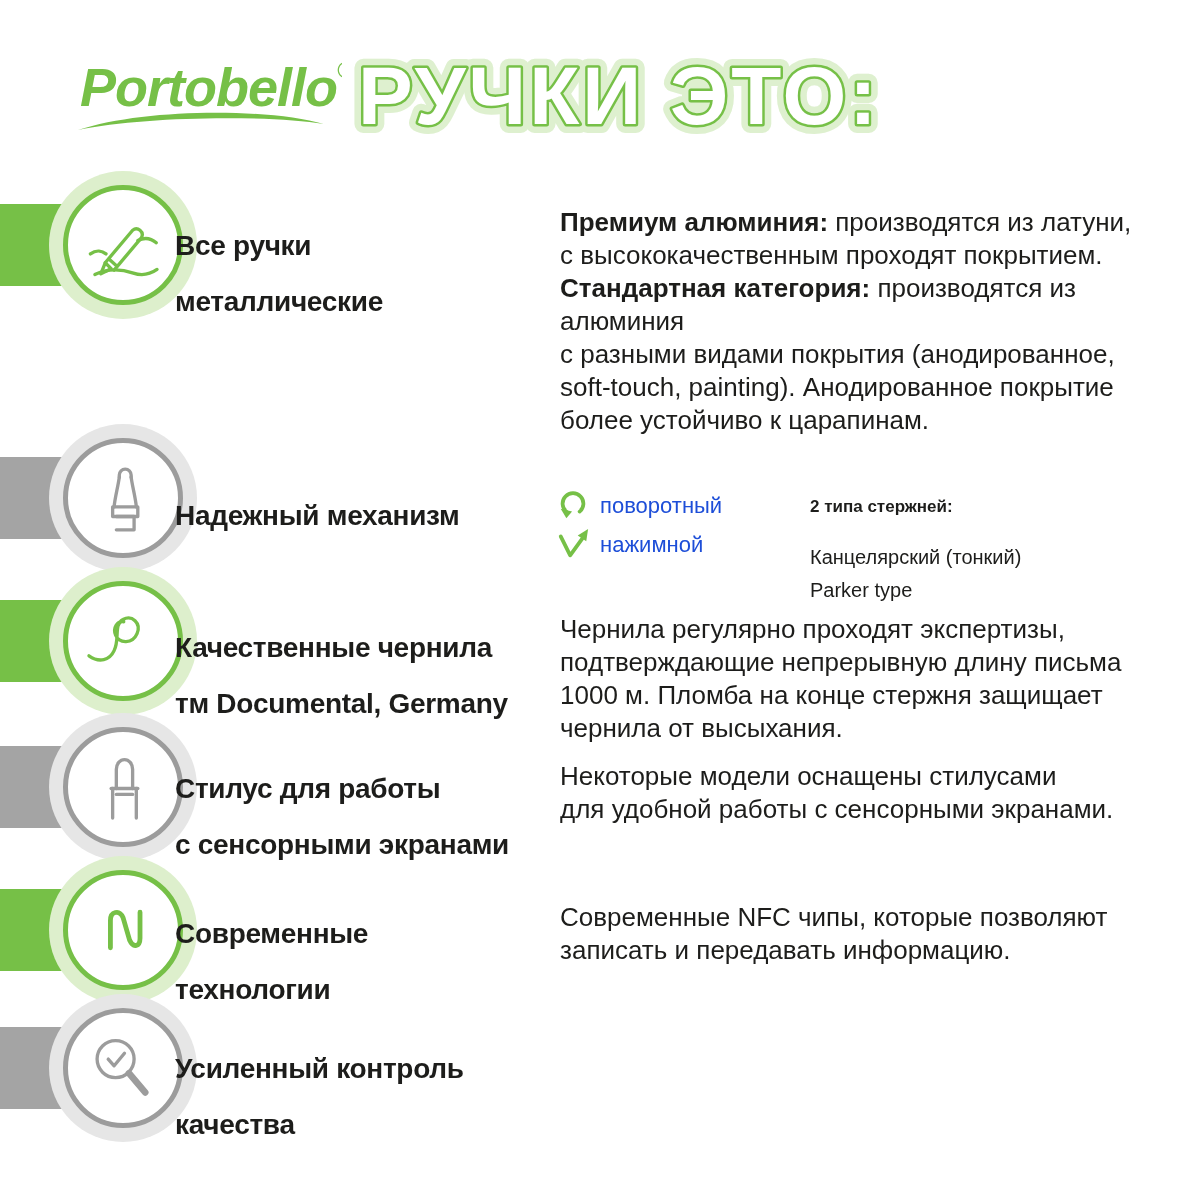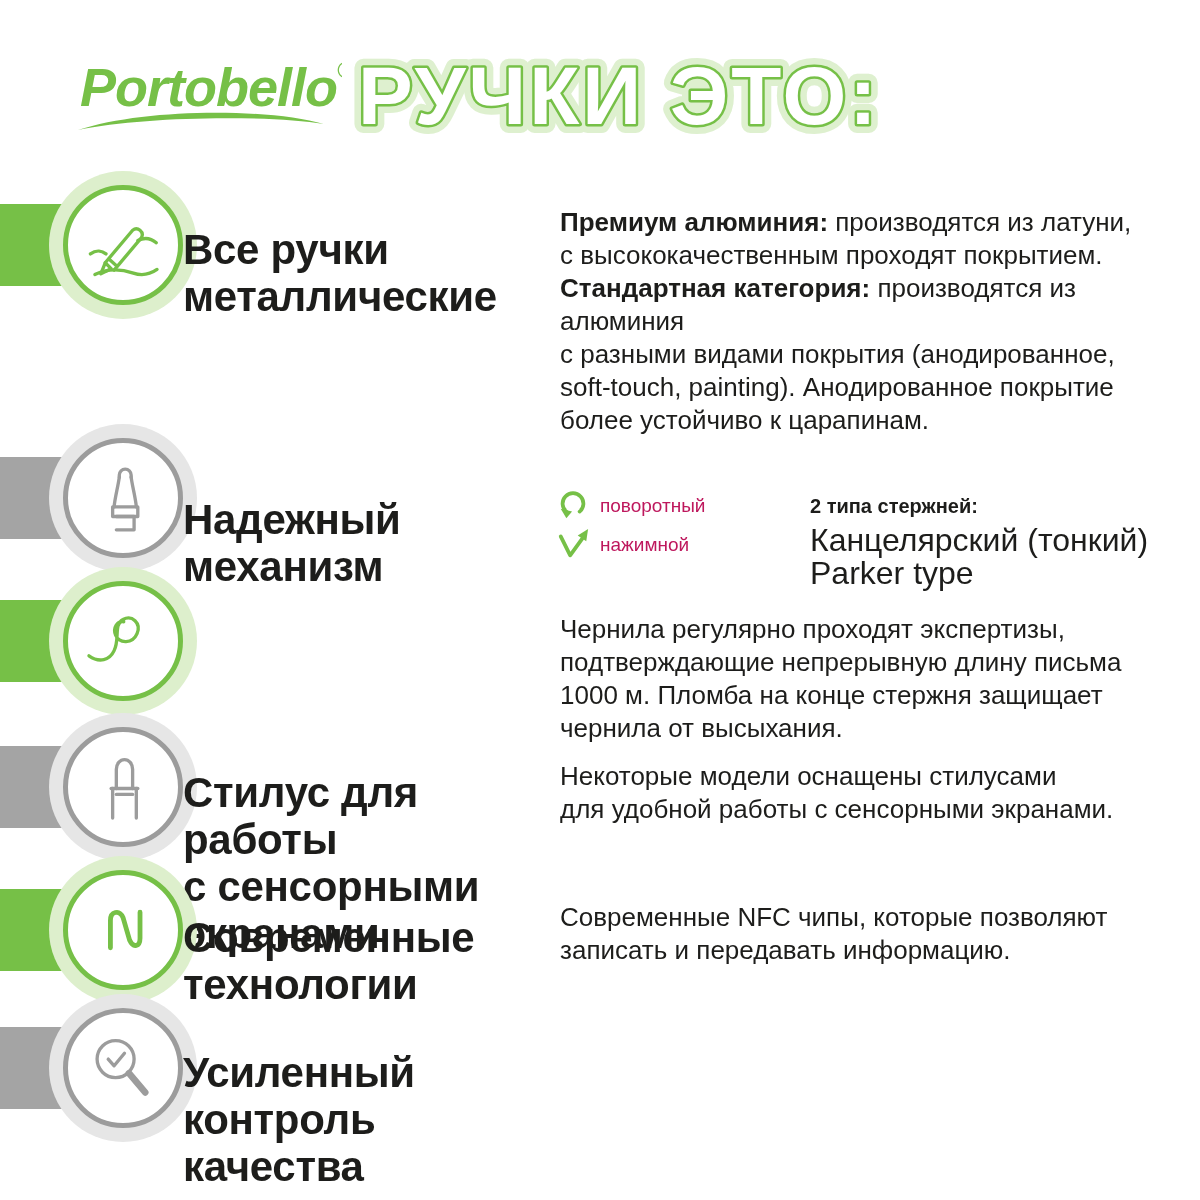--- a/index.html
+++ b/index.html
@@ -20,33 +20,33 @@
     display:flex;align-items:center;justify-content:center;
   }
   .row.green .bar{background:#76c047;}
   .row.green .halo{background:#ddefcc;}
   .row.green .circle{border-color:#76c047;color:#76c047;}
   .row.gray .bar{background:#a4a4a4;}
   .row.gray .halo{background:#e6e6e6;}
   .row.gray .circle{border-color:#9c9c9c;color:#9c9c9c;}
   .feat{width:74px;height:74px;}
   .heading{
-    position:absolute;left:167px;margin:16px;width:400px;
-    font-size:42px;line-height:47px;font-weight:bold;letter-spacing:-0.3px;
+    position:absolute;left:167px;margin:8px;width:400px;
+    font-size:28px;line-height:56px;font-weight:bold;letter-spacing:-0.3px;
     white-space:pre-line;color:#1d1d1b;
   }
   .para{
     position:absolute;left:560px;margin:0;width:640px;
     font-size:26px;line-height:33px;white-space:pre-line;color:#1d1d1b;
   }
   .b{font-weight:bold;}
   .mech-icon{position:absolute;width:34px;height:34px;color:#76c047;}
-  .mech-label{position:absolute;left:600px;font-size:19px;line-height:31px;color:#be185d;}
-  .refill-title{position:absolute;left:810px;font-size:20px;line-height:33px;font-weight:bold;color:#1d1d1b;}
-  .refill-list{position:absolute;left:810px;font-size:32px;line-height:33px;white-space:pre-line;color:#1d1d1b;}
+  .mech-label{position:absolute;left:600px;font-size:22px;line-height:31px;color:#1d4ed8;}
+  .refill-title{position:absolute;left:810px;font-size:17px;line-height:33px;font-weight:bold;color:#1d1d1b;}
+  .refill-list{position:absolute;left:810px;font-size:20px;line-height:33px;white-space:pre-line;color:#1d1d1b;margin-top:17px;}
 </style>
 </head>
 <body>
 
 <div class="canvas">
 
   <svg class="logo-svg" width="270" height="100" viewBox="0 0 270 100">
     <text x="8" y="62" font-family="Liberation Sans, sans-serif" font-style="italic" font-weight="bold" font-size="54" fill="#76c047" letter-spacing="-1"><tspan>Portobello</tspan><tspan font-size="22" dy="-28">®</tspan></text>
     <path d="M6 86 C72 64 196 64 252 80 C196 71 72 72 6 86 Z" fill="#76c047"></path>
   </svg>
@@ -111,20 +111,22 @@
   </section>
 
   <section class="row green" style="--cy:641px">
     <div class="bar"></div>
     <div class="halo"></div>
     <div class="circle">
       <svg class="feat" viewBox="0 0 100 100" fill="none" stroke="currentColor" stroke-width="4.5" stroke-linecap="round" stroke-linejoin="round">
         <path d="M4 70 C18 80 32 76 38 63 C46 47 37 28 50 21 C62 14 75 26 69 40 C63 54 45 54 40 42 C36 32 42 23 51 24"></path>
       </svg>
     </div>
+    <h2 class="heading" style="top:612px">Качественные чернила
+тм Documental, Germany</h2>
     <p class="para" style="top:613px">Чернила регулярно проходят экспертизы,
 подтверждающие непрерывную длину письма
 1000 м. Пломба на конце стержня защищает
 чернила от высыхания.</p>
   </section>
 
   <section class="row gray" style="--cy:787px">
     <div class="bar"></div>
     <div class="halo"></div>
     <div class="circle">

